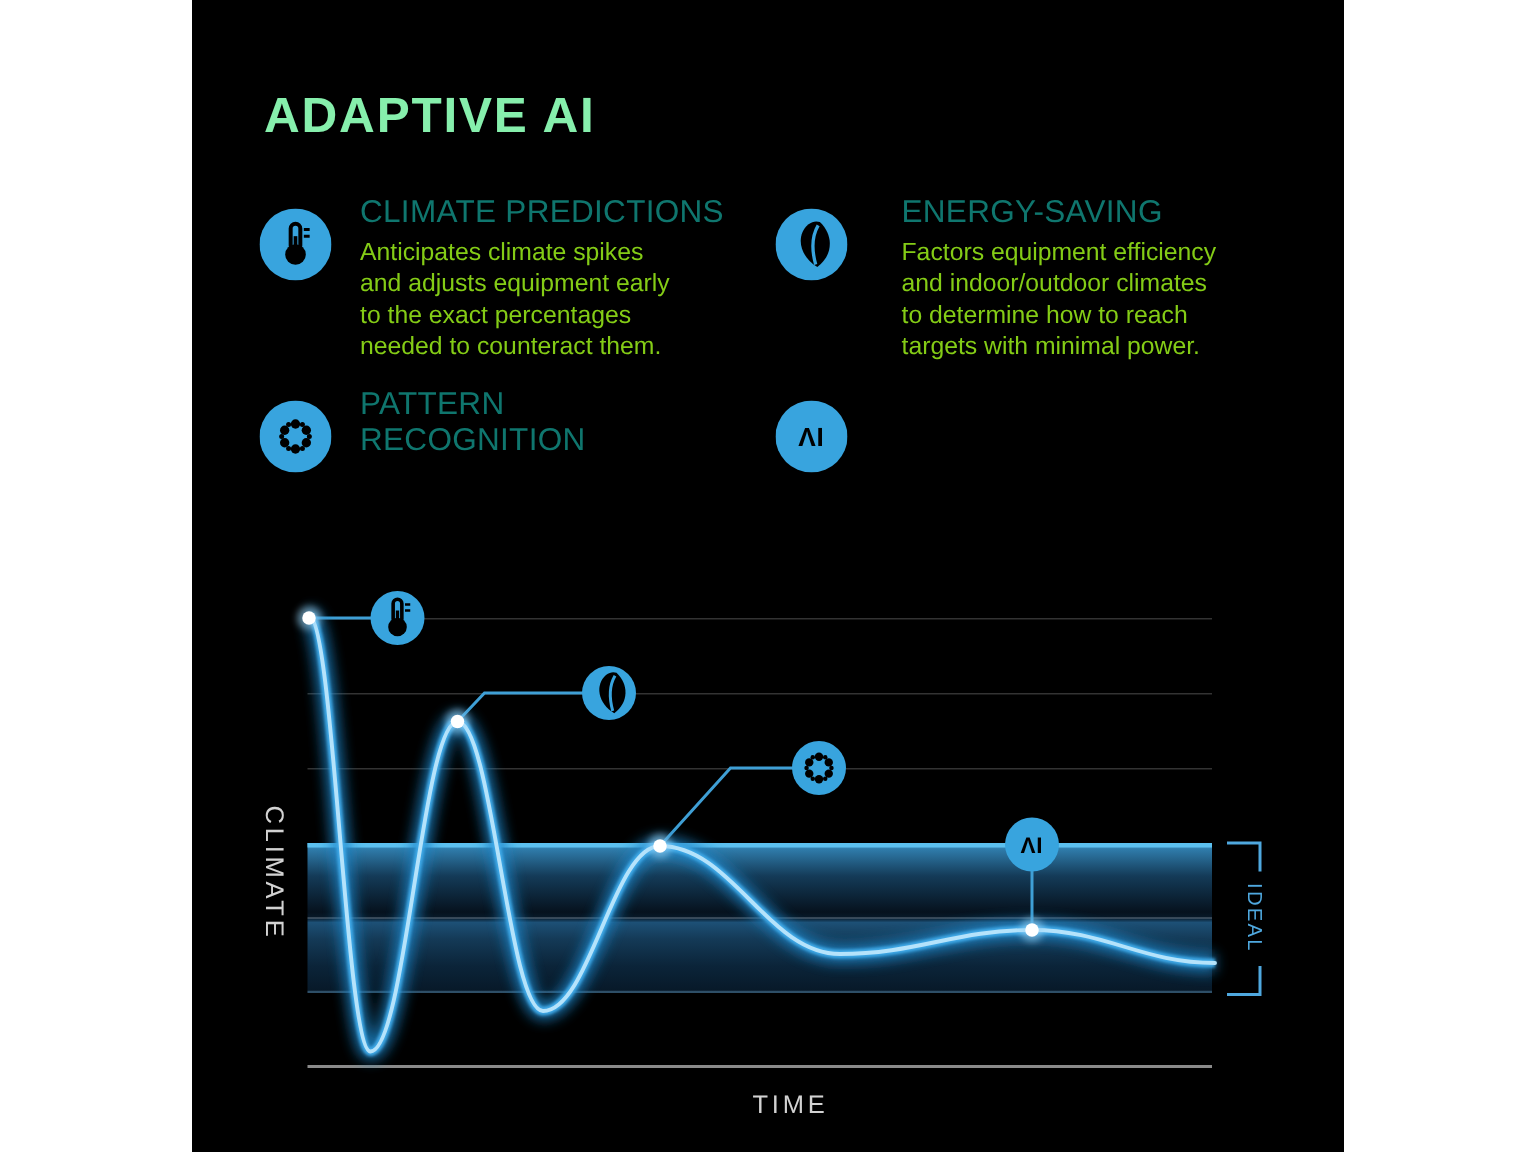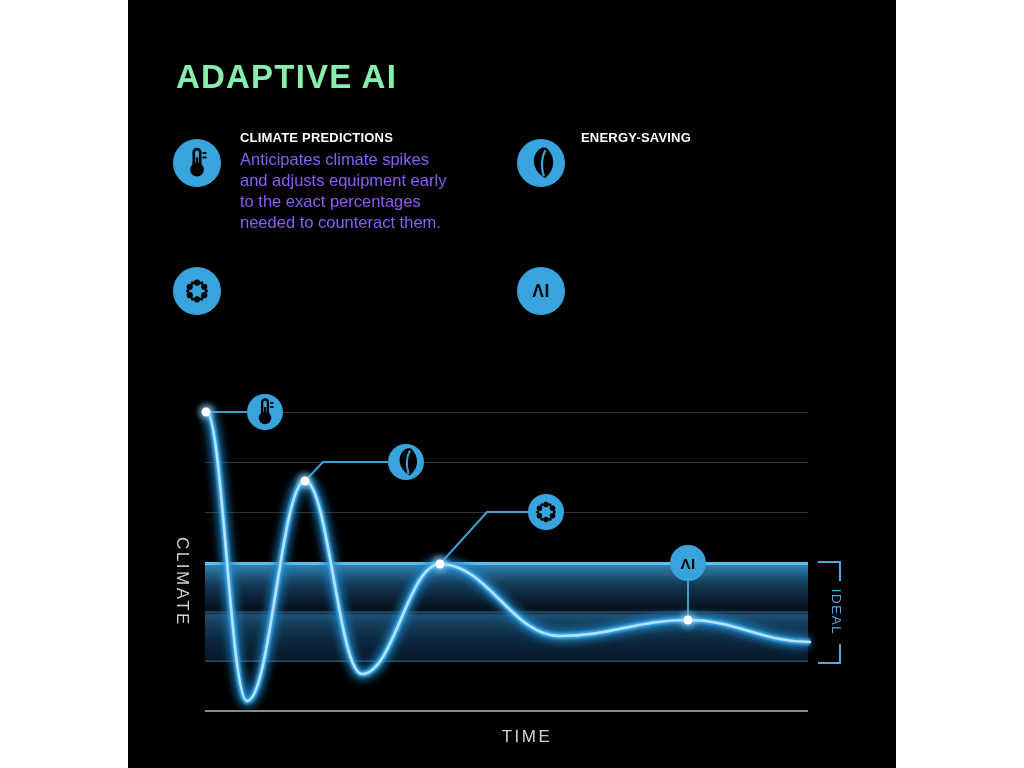--- a/index.html
+++ b/index.html
@@ -3,22 +3,22 @@
 <meta charset="utf-8">
 <style>
   html,body{margin:0;padding:0;background:#ffffff;}
   .page{position:relative;width:1024px;height:768px;background:#ffffff;overflow:hidden;
         font-family:"Liberation Sans",sans-serif;}
   .panel{position:absolute;left:128px;top:0;width:768px;height:768px;background:#000000;}
   .main-title{position:absolute;left:48px;top:58px;font-size:33px;font-weight:700;
               color:#86efac;letter-spacing:1.2px;}
   .feature-icon{position:absolute;width:48px;height:48px;}
   .feature-text{position:absolute;width:250px;}
-  .feature-title{margin:0 0 4px 0;font-size:13px;font-weight:700;color:#ffffff;letter-spacing:.2px;}
-  .feature-body{margin:0;font-size:16.5px;line-height:21px;color:#8b5cf6;white-space:pre-line;}
+  .feature-title{margin:0 0 4px 0;font-size:21px;font-weight:400;color:#0f766e;letter-spacing:.2px;}
+  .feature-body{margin:0;font-size:16.5px;line-height:21px;color:#84cc16;white-space:pre-line;}
   .chart-svg{position:absolute;left:0;top:0;width:768px;height:768px;}
   .gridline{stroke:#333333;stroke-width:1;}
   .axis-line{stroke:#8a8a8a;stroke-width:2;}
   .axis-label{fill:#d2d2d2;font-size:17px;letter-spacing:2.5px;}
   .ideal-label{fill:#4fa8df;font-size:13.5px;letter-spacing:1.5px;}
   .bracket{stroke:#4fa8df;stroke-width:2;fill:none;}
   .connector{stroke:#3f9fd5;stroke-width:2;fill:none;}
   .curve-glow{fill:none;stroke:#1b84c6;stroke-width:12;opacity:.85;filter:url(#f-glow);}
   .curve-mid{fill:none;stroke:#40a9e7;stroke-width:6;filter:url(#f-soft);}
   .curve-core{fill:none;stroke:#b5e3fb;stroke-width:2.6;stroke-linecap:round;}
@@ -76,29 +76,34 @@
       <p class="feature-body">Anticipates climate spikes
 and adjusts equipment early
 to the exact percentages
 needed to counteract them.</p>
     </div>
 
     <svg class="feature-icon" style="left:389px;top:139px" viewBox="0 0 48 48">
       <circle cx="24" cy="24" r="24" fill="#38a4de"></circle>
         <use href="#sym-leaf" x="4" y="4" width="40" height="40"></use>
     </svg>
-    <div class="feature-text" style="left:453px;top:130px">
+    <div class="feature-text" style="left:473px;top:130px">
       <p class="feature-title">ENERGY-SAVING</p>
+      <p class="feature-body">Factors equipment efficiency
+and indoor/outdoor climates
+to determine how to reach
+targets with minimal power.</p>
     </div>
 
     <svg class="feature-icon" style="left:45px;top:267px" viewBox="0 0 48 48">
       <circle cx="24" cy="24" r="24" fill="#38a4de"></circle>
         <use href="#sym-pattern" x="4" y="4" width="40" height="40"></use>
     </svg>
     <div class="feature-text" style="left:112px;top:258px">
+      <p class="feature-title">PATTERN RECOGNITION</p>
     </div>
 
     <svg class="feature-icon" style="left:389px;top:267px" viewBox="0 0 48 48">
       <circle cx="24" cy="24" r="24" fill="#38a4de"></circle>
         <use href="#sym-ai" x="3" y="3" width="42" height="42"></use>
     </svg>
 
     <svg class="chart-svg" viewBox="0 0 768 768">
       <defs>
         <filter id="f-glow" x="-60%" y="-60%" width="220%" height="220%">

